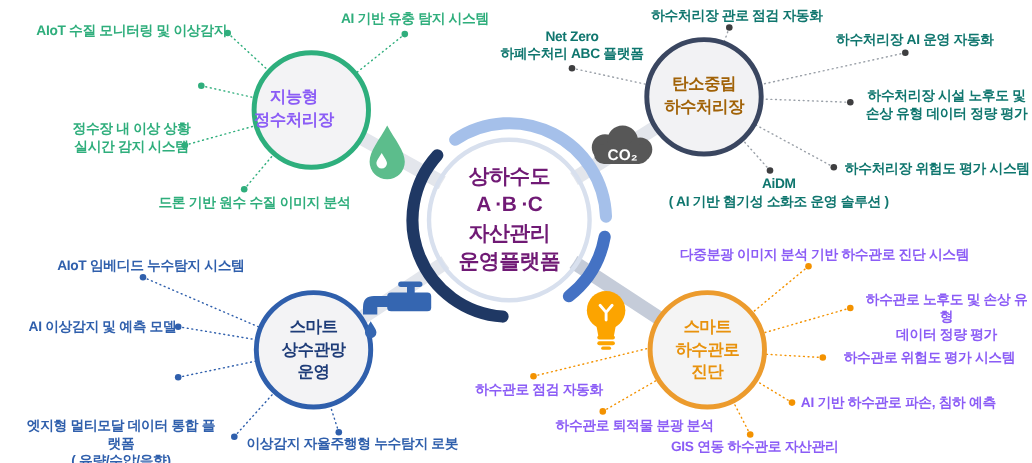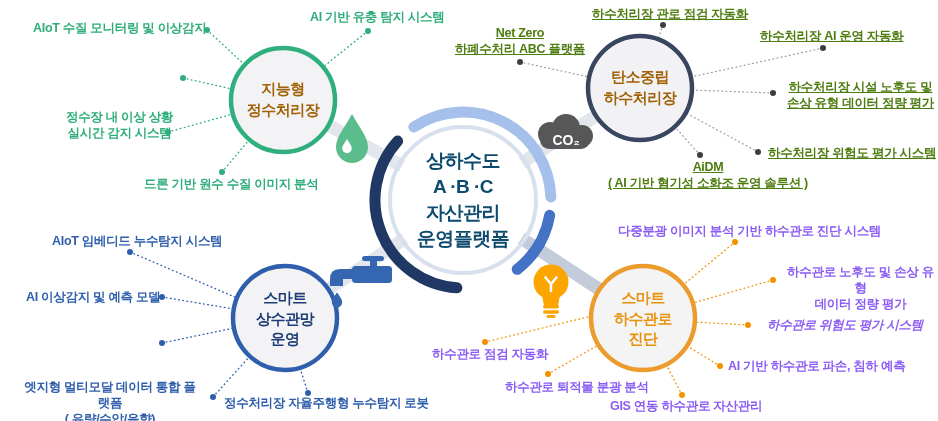--- a/index.html
+++ b/index.html
@@ -8,30 +8,30 @@
     font-family:"Liberation Sans","DejaVu Sans",sans-serif;
   }
   .stage svg{position:absolute;left:0;top:0;}
   .lbl{
     position:absolute;font-weight:bold;font-size:12.5px;line-height:16px;
     white-space:pre-line;letter-spacing:-0.3px;
   }
   .nowrap{white-space:nowrap;}
   .ctr{text-align:center;}
   .c-green{color:#2FAE7C;}
-  .c-dark{color:#4d7c0f;text-decoration:underline;}
+  .c-dark{color:#0f766e;}
   .c-blue{color:#2F5FAC;}
   .c-orange{color:#8b5cf6;}
   .hub-lbl{
     position:absolute;text-align:center;font-weight:bold;font-size:15px;
     line-height:20.5px;white-space:pre-line;letter-spacing:-0.5px;
   }
   .center-lbl{
     position:absolute;left:383px;top:148px;width:160px;text-align:center;
-    font-weight:bold;font-size:19px;line-height:26px;color:#0c4a6e;
+    font-weight:bold;font-size:19px;line-height:26px;color:#701a75;
     white-space:pre-line;letter-spacing:-0.5px;
   }
 </style>
 </head>
 <body>
 
 <div class="stage">
 
   <svg width="938" height="421" viewBox="0 0 938 421">
 
@@ -149,21 +149,21 @@
       <rect x="543" y="310.2" width="16" height="3.6" rx="1.8" fill="#FCA400"></rect>
       <rect x="546.5" y="315" width="9" height="3" rx="1.5" fill="#FCA400"></rect>
       <path d="M551,291 L551,284 M551,284 L545.5,277.5 M551,284 L556.5,277.5" stroke="#FFFFFF" stroke-width="2.6" stroke-linecap="round" fill="none"></path>
     </g>
   </svg>
 
   <div class="center-lbl">상하수도
 A ·B ·C
 자산관리
 운영플랫폼</div>
-  <div class="hub-lbl" style="left:218px;top:79px;width:130px;color:#a16207;">지능형
+  <div class="hub-lbl" style="left:202px;top:79px;width:130px;color:#8b5cf6;">지능형
 정수처리장</div>
   <div class="hub-lbl" style="left:575px;top:67px;width:130px;color:#a16207;">탄소중립
 하수처리장</div>
   <div class="hub-lbl" style="left:220px;top:288px;width:130px;color:#1E3C78;">스마트
 상수관망
 운영</div>
   <div class="hub-lbl" style="left:578px;top:288px;width:130px;color:#E8920C;">스마트
 하수관로
 진단</div>
 
@@ -180,24 +180,24 @@
   <div class="lbl c-dark ctr" style="left:783px;top:79px;width:155px;">하수처리장 시설 노후도 및
 손상 유형 데이터 정량 평가</div>
   <div class="lbl c-dark nowrap" style="left:768px;top:145px;">하수처리장 위험도 평가 시스템</div>
   <div class="lbl c-dark ctr" style="left:598px;top:159px;width:220px;">AiDM
 ( AI 기반 혐기성 소화조 운영 솔루션 )</div>
 
   <div class="lbl c-blue nowrap" style="left:52px;top:233px;">AIoT 임베디드 누수탐지 시스템</div>
   <div class="lbl c-blue nowrap" style="left:26px;top:289px;">AI 이상감지 및 예측 모델</div>
   <div class="lbl c-blue ctr" style="left:20px;top:379px;width:180px;">엣지형 멀티모달 데이터 통합 플랫폼
 ( 유량/수압/음향)</div>
-  <div class="lbl c-blue nowrap" style="left:224px;top:395px;">정수처리장 자율주행형 누수탐지 로봇</div>
+  <div class="lbl c-blue nowrap" style="left:224px;top:395px;">이상감지 자율주행형 누수탐지 로봇</div>
 
   <div class="lbl c-orange nowrap" style="left:618px;top:223px;">다중분광 이미지 분석 기반 하수관로 진단 시스템</div>
   <div class="lbl c-orange ctr" style="left:783px;top:264px;width:155px;">하수관로 노후도 및 손상 유형
 데이터 정량 평가</div>
-  <div class="lbl c-orange nowrap" style="left:767px;top:317px;font-style:italic;">하수관로 위험도 평가 시스템</div>
+  <div class="lbl c-orange nowrap" style="left:767px;top:317px;">하수관로 위험도 평가 시스템</div>
   <div class="lbl c-orange nowrap" style="left:728px;top:358px;">AI 기반 하수관로 파손, 침하 예측</div>
   <div class="lbl c-orange nowrap" style="left:610px;top:398px;">GIS 연동 하수관로 자산관리</div>
   <div class="lbl c-orange nowrap" style="left:432px;top:346px;">하수관로 점검 자동화</div>
   <div class="lbl c-orange nowrap" style="left:482px;top:379px;margin-left:23px;">하수관로 퇴적물 분광 분석</div>
 
 </div>
 
 </body></html>

